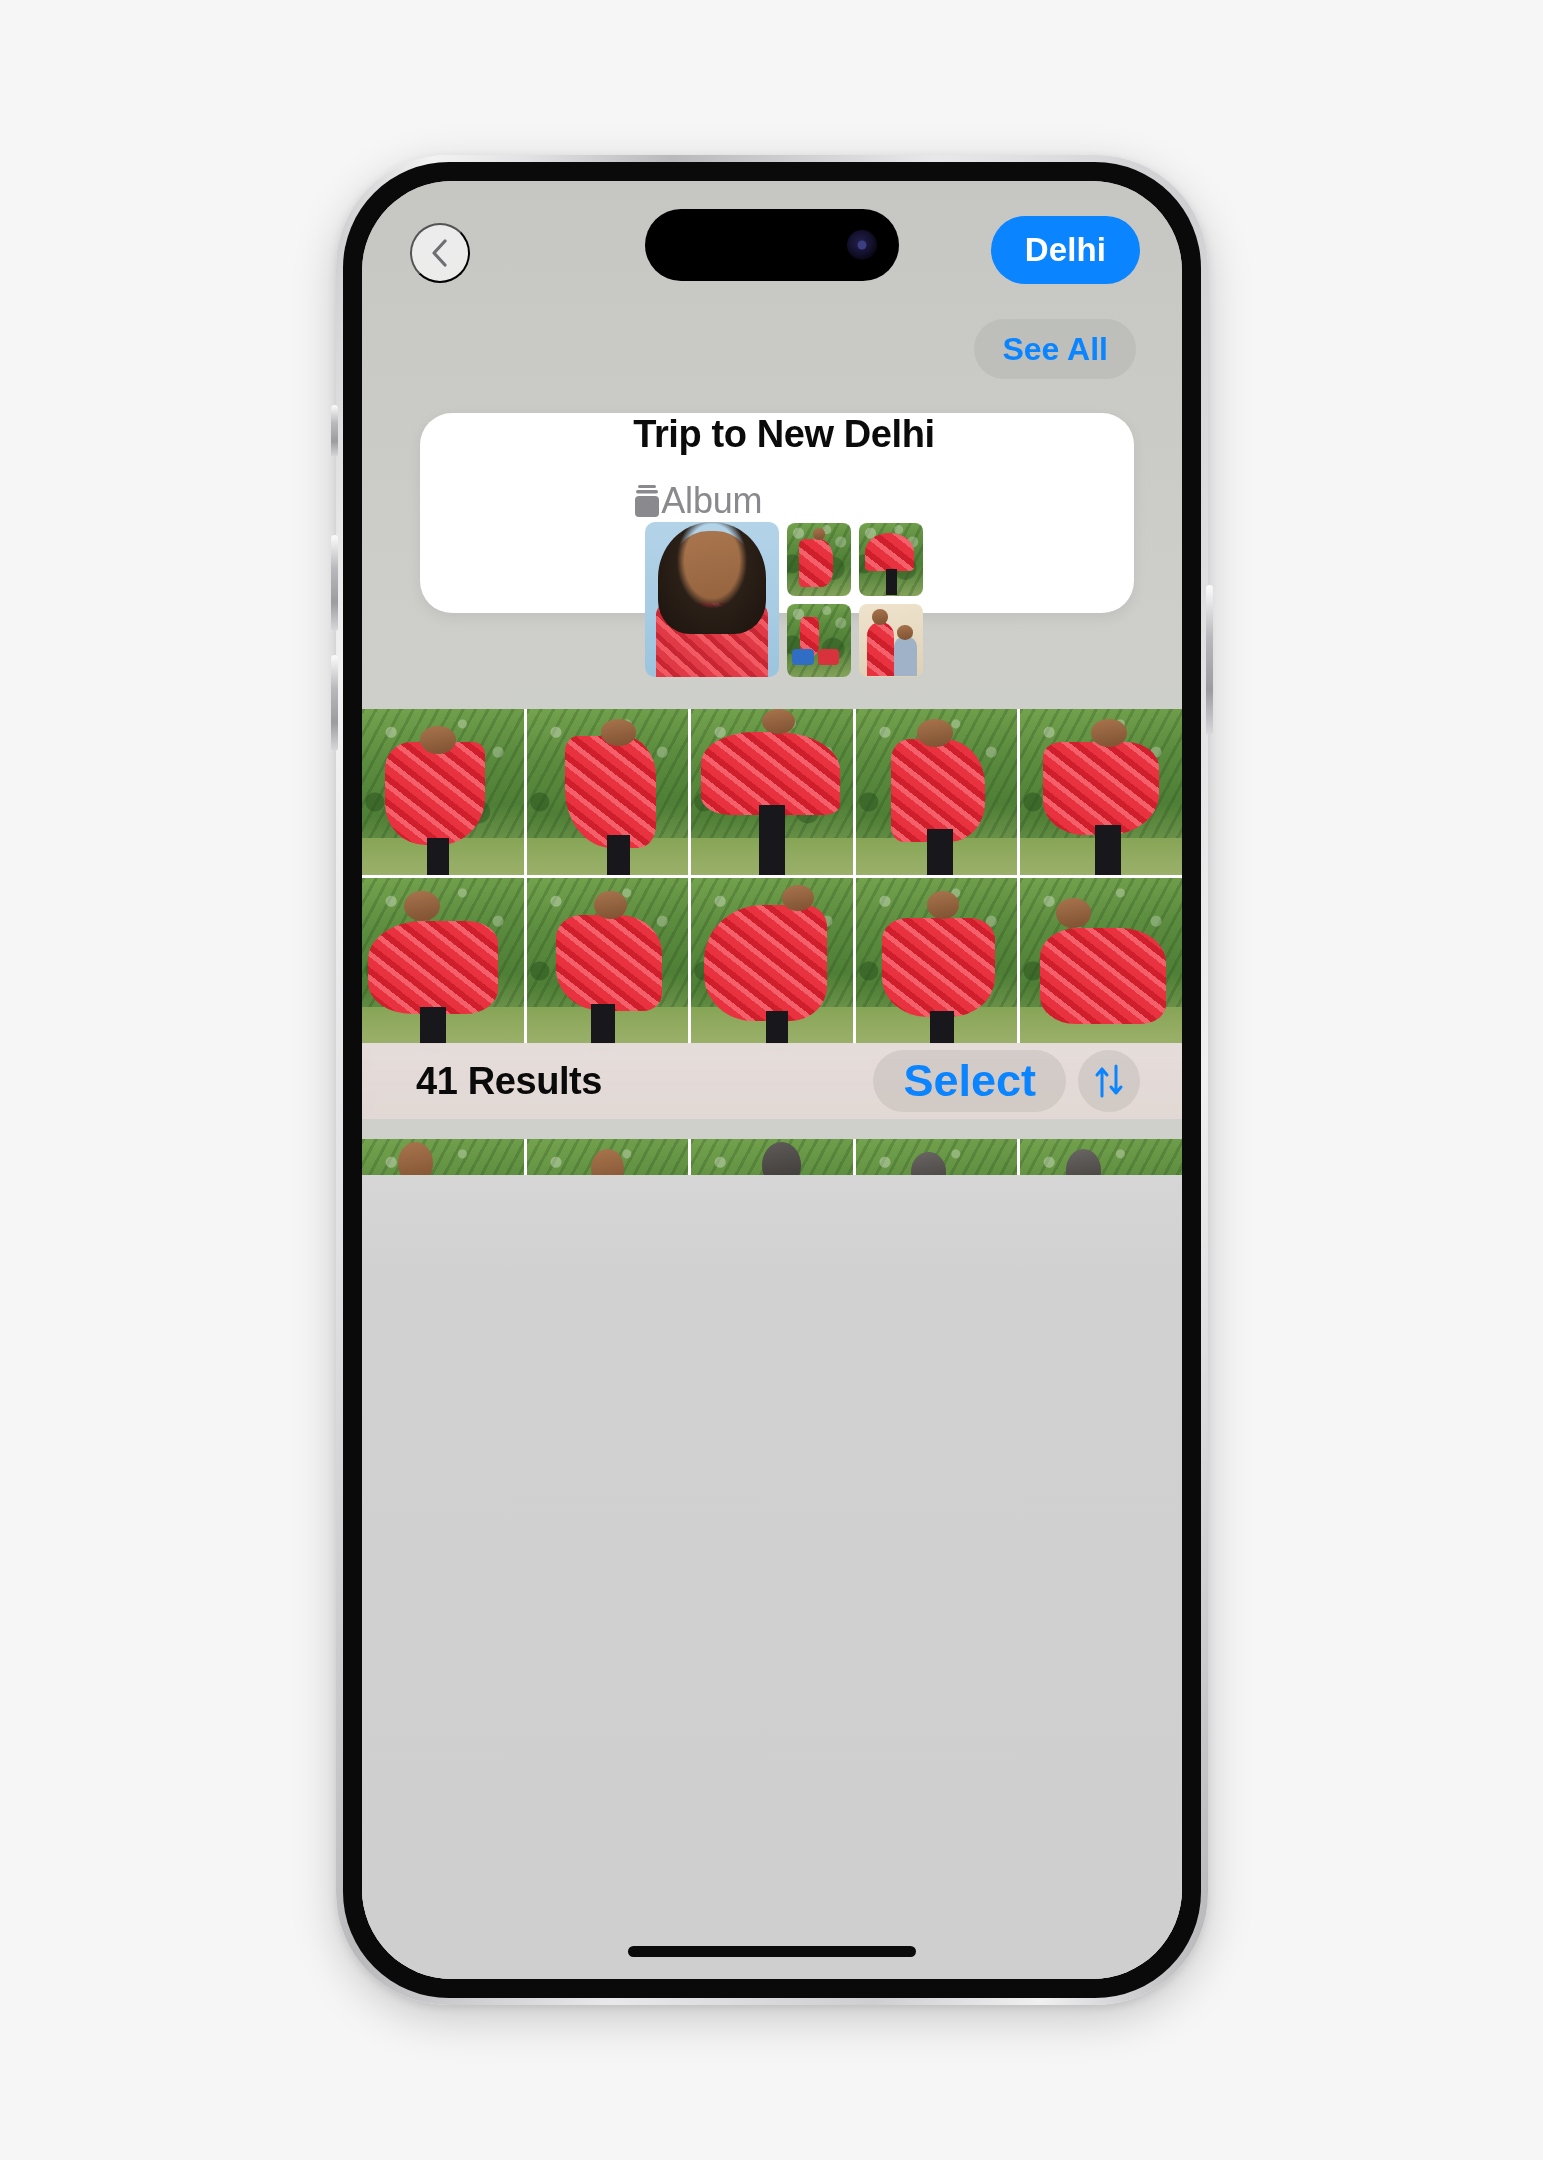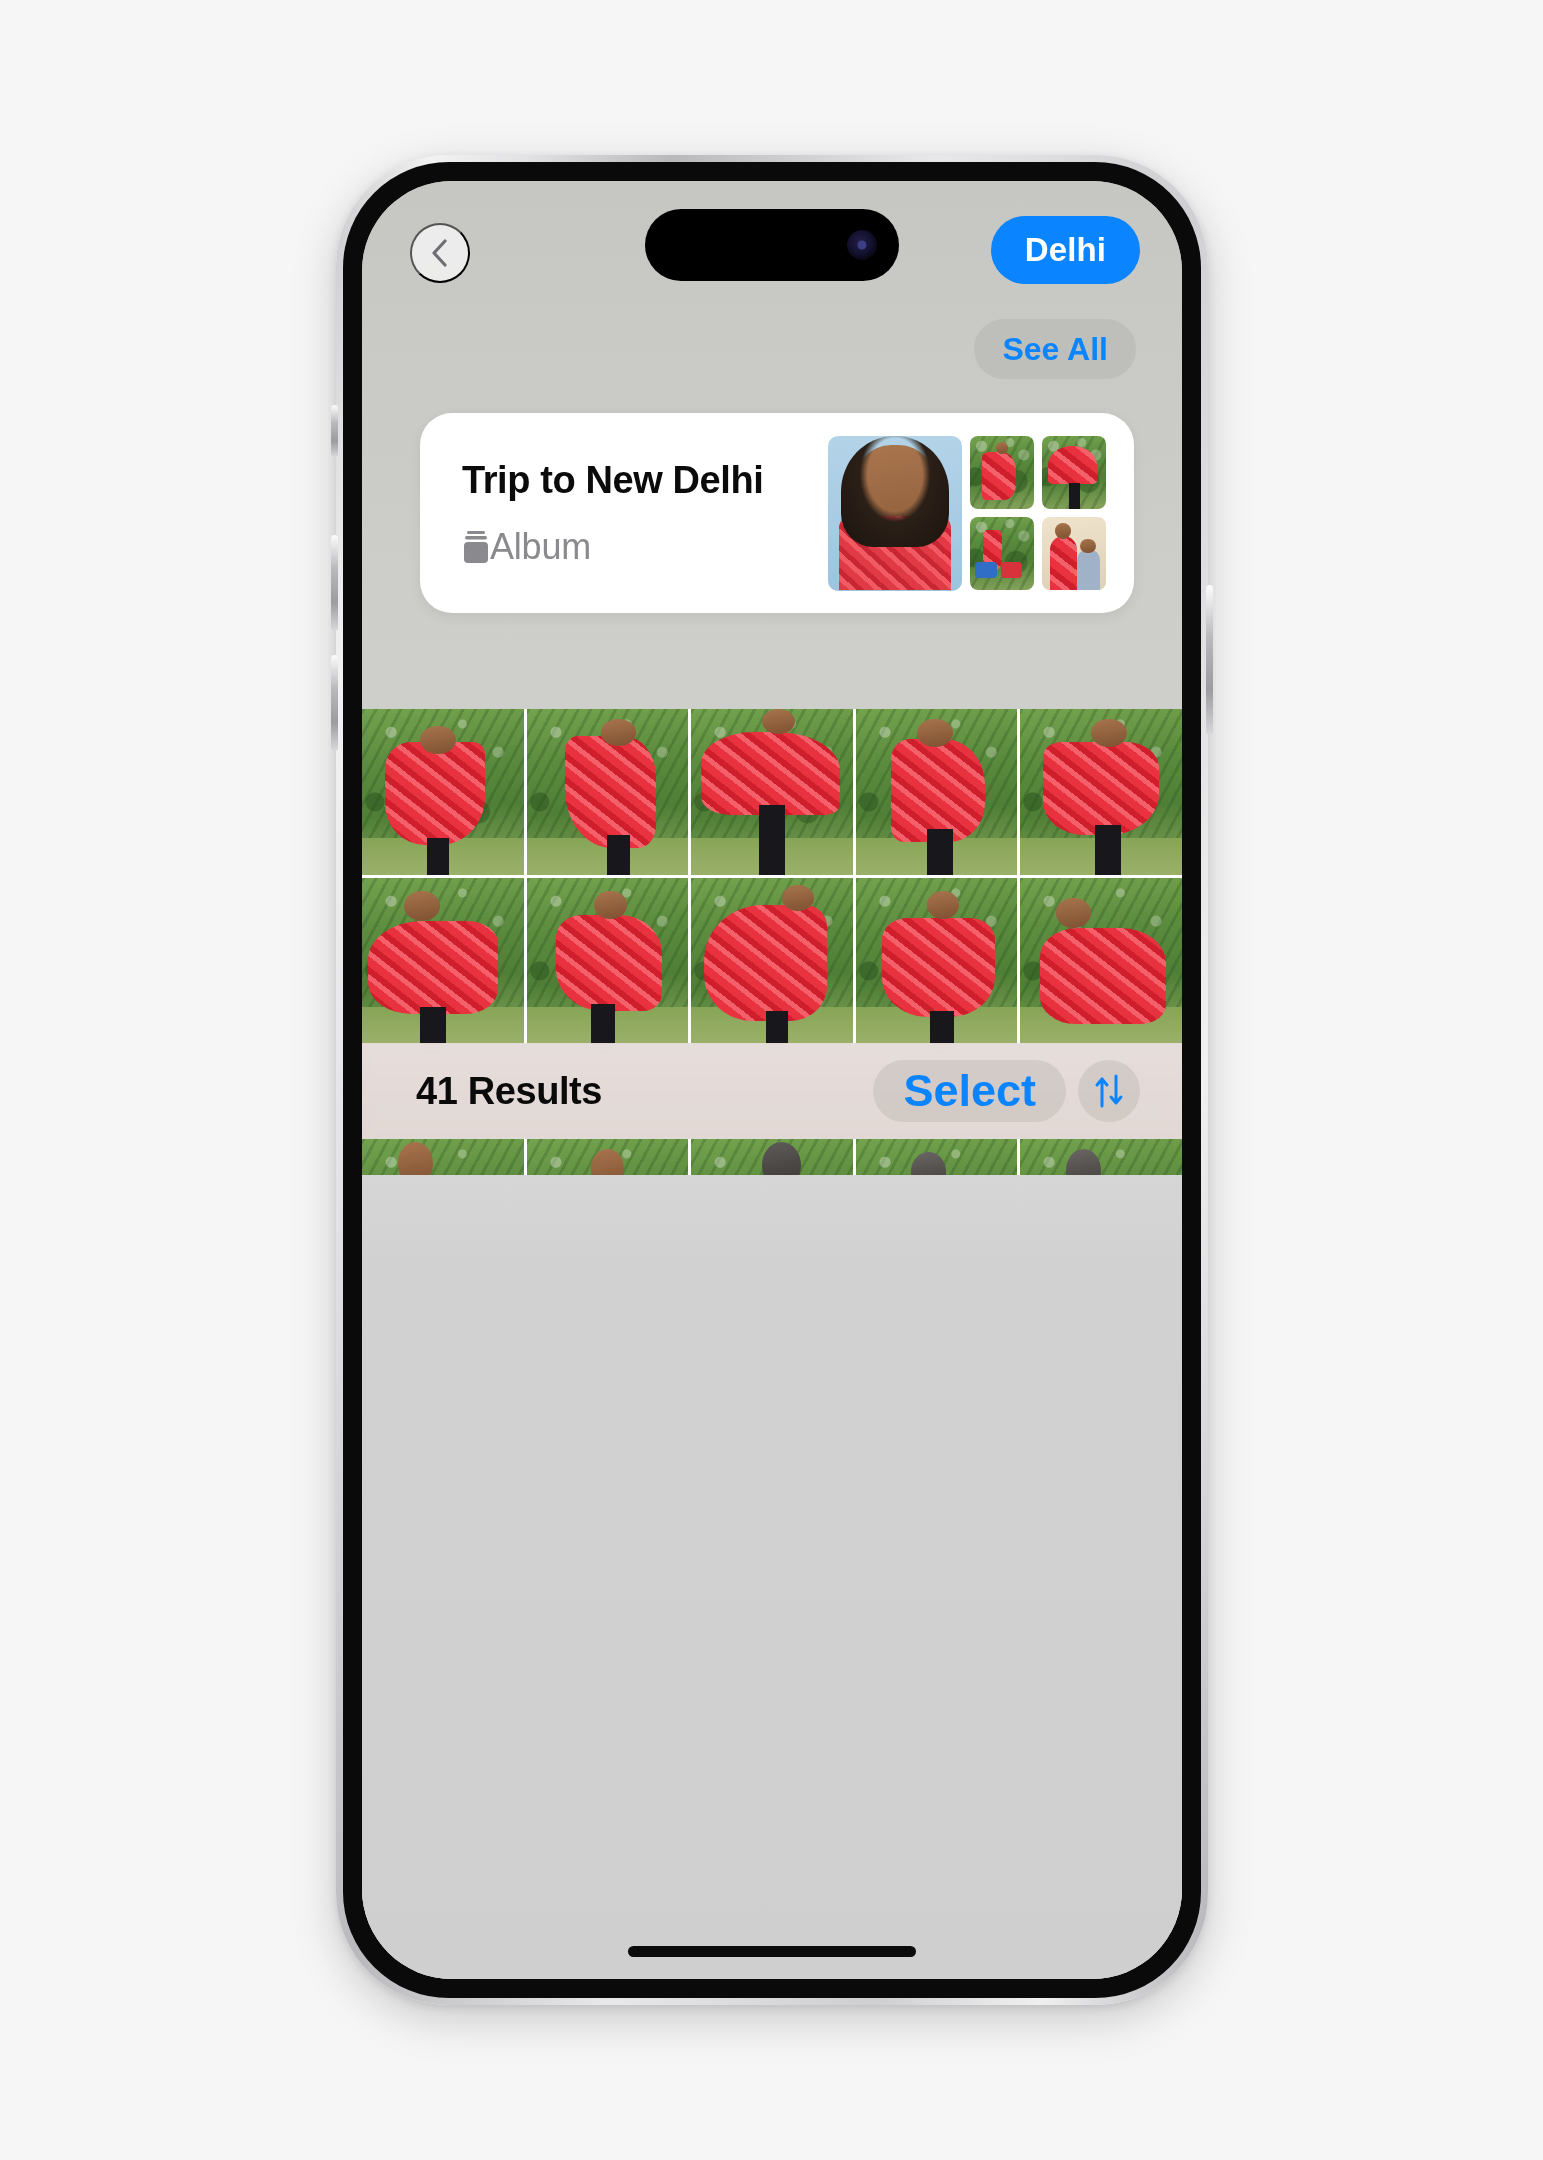--- a/index.html
+++ b/index.html
@@ -149,20 +149,21 @@
   
   #album-card {
     position: absolute;
     left: 58px; right: 48px; top: 232px;
     height: 200px;
     border-radius: 32px;
     background: #fff;
     box-shadow: 0 4px 14px rgba(0,0,0,.07);
     display: flex; align-items: center;
     padding: 0 28px 0 42px;
+    flex-direction: column;
   }
   #album-text { flex: 1; }
   #album-title {
     font-size: 38px;
     font-weight: 700;
     color: #0b0b0b;
     letter-spacing: -.4px;
   }
   #album-sub-row {
     display: flex; align-items: center;
@@ -268,21 +269,21 @@
     grid-auto-rows: 166px;
     gap: 3px;
     background: #fff;
   }
   .cell { position: relative; overflow: hidden; background:#6f9347; }
 
   
   #results-bar {
     position: absolute;
     left: 0; right: 0; top: 862px;
-    height: 96px;
+    height: 76px;
     background: linear-gradient(180deg, rgba(231,222,219,.92), rgba(226,216,213,.95));
     backdrop-filter: blur(8px);
     display: flex; align-items: center;
     padding: 0 42px 0 54px;
   }
   #results-count {
     font-size: 38px; font-weight: 700; color: #0a0a0a;
     letter-spacing:-.4px;
   }
   #select-btn {

